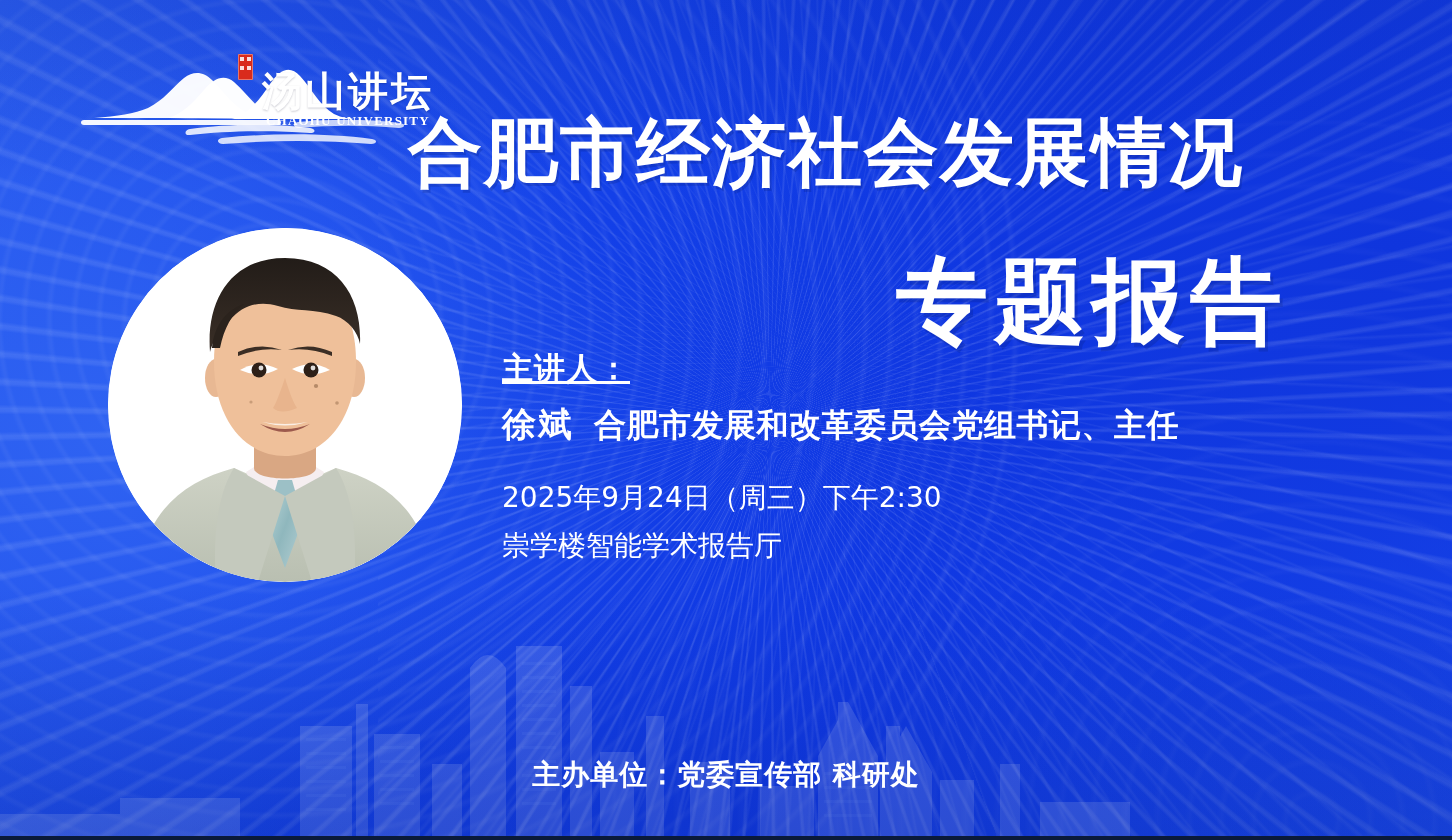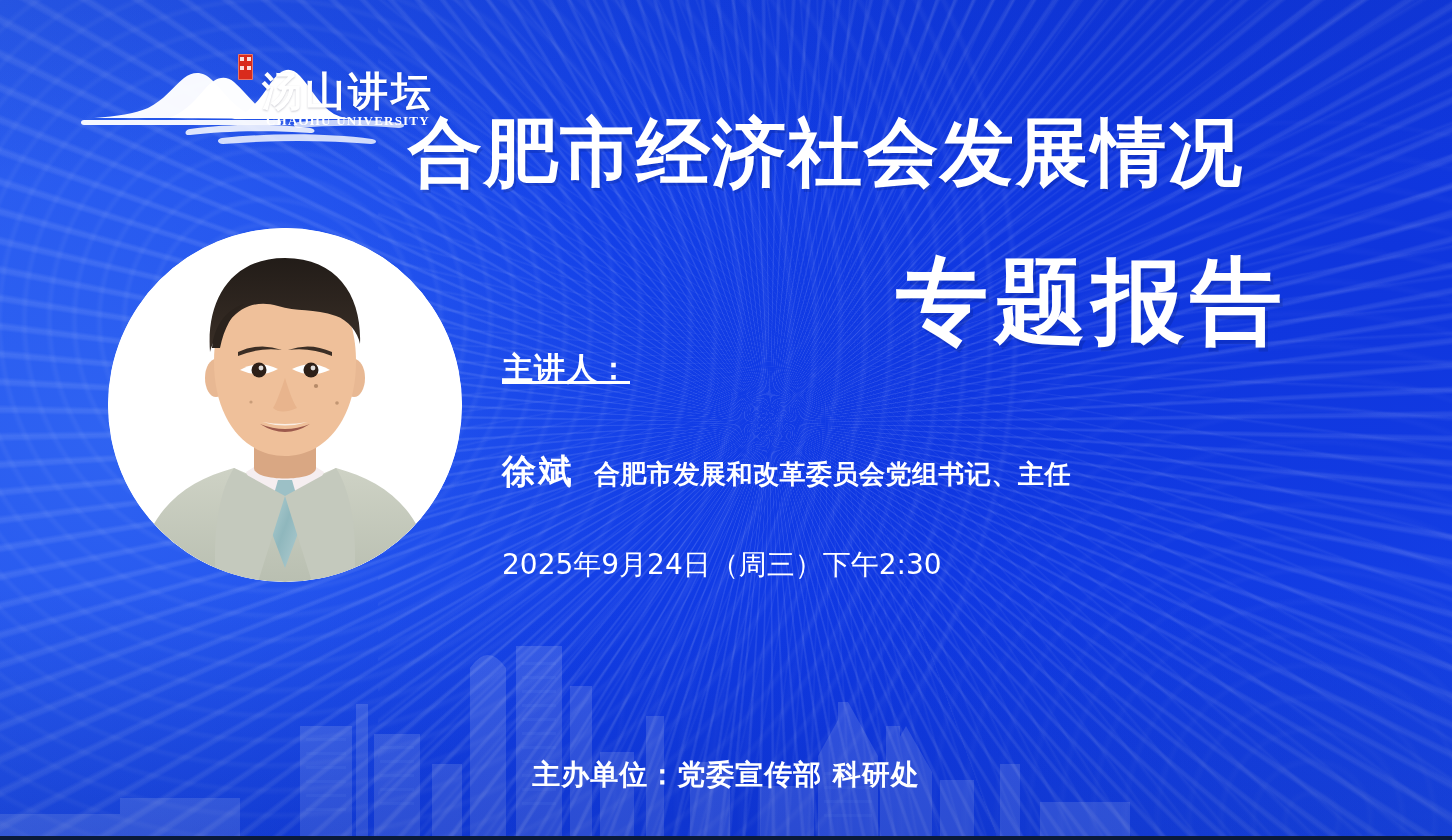--- a/index.html
+++ b/index.html
@@ -215,34 +215,32 @@
     font-family: "DejaVu Sans", "Liberation Sans", sans-serif;
     text-decoration: underline;
   }
   .val {
     font-size: 28px;
     font-weight: 400;
     color: #ffffff;
     line-height: 40px;
     white-space: nowrap;
     font-family: "DejaVu Sans", "Liberation Sans", sans-serif;
-    margin-top: 20px;
   }
   .row-speaker { display: flex; align-items: baseline; margin-top: 14px; }
   .speaker-name {
     font-size: 34px;
     font-weight: 700;
     color: #ffffff;
     letter-spacing: 2px;
     font-family: "DejaVu Sans", "Liberation Sans", sans-serif;
     white-space: nowrap;
-    margin-top: 47px;
   }
   .speaker-role {
-    font-size: 26px;
+    font-size: 32px;
     font-weight: 700;
     color: #ffffff;
     margin-left: 20px;
     letter-spacing: .5px;
     font-family: "DejaVu Sans", "Liberation Sans", sans-serif;
     white-space: nowrap;
     text-align: center;
   }
   .gap-a { height: 26px; }
   .gap-b { height: 4px; }
@@ -422,17 +420,18 @@
     <div class="lbl">主讲人：</div>
     <div class="row-speaker">
       <span class="speaker-name">徐斌</span>
       <span class="speaker-role">合肥市发展和改革委员会党组书记、主任</span>
     </div>
     <div class="gap-a"></div>
     <div class="gap-b"></div>
     <div class="val">2025年9月24日（周三）下午2:30</div>
     <div class="gap-b"></div>
     <div class="gap-b"></div>
+    <div class="val">崇学楼智能学术报告厅</div>
   </div>
 
   <div class="footer">主办单位：党委宣传部  科研处</div>
 
 </div>
 
 </body></html>

